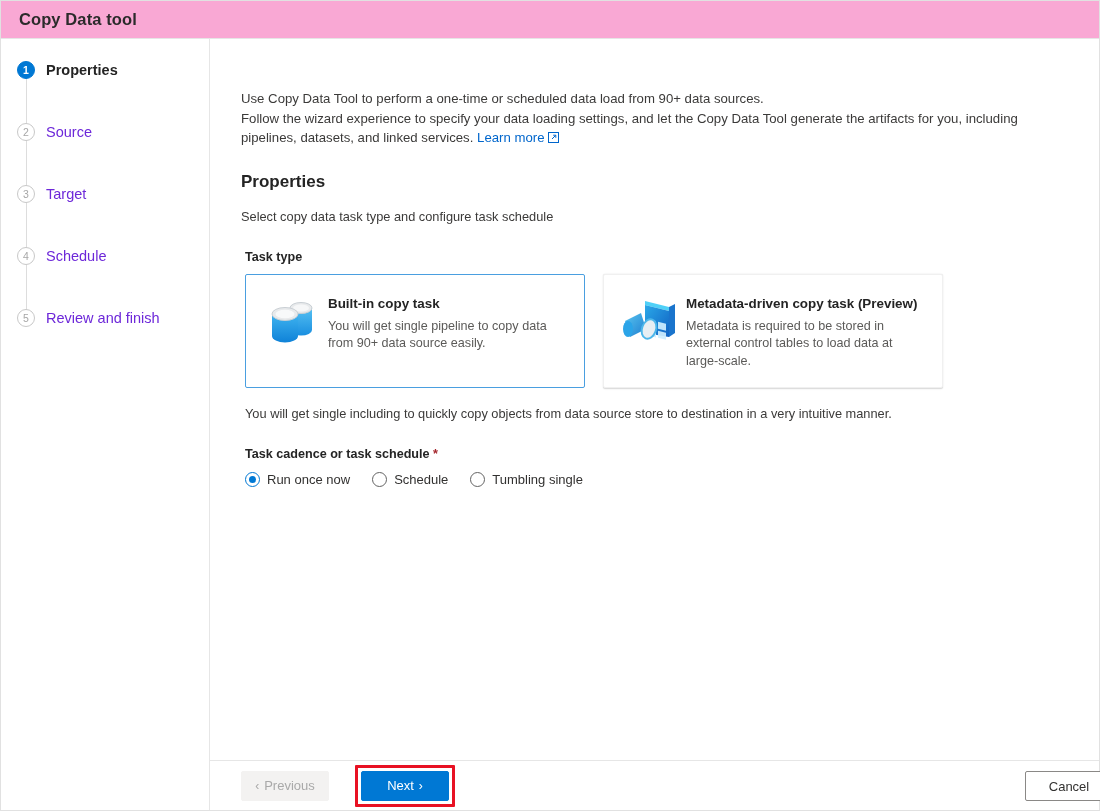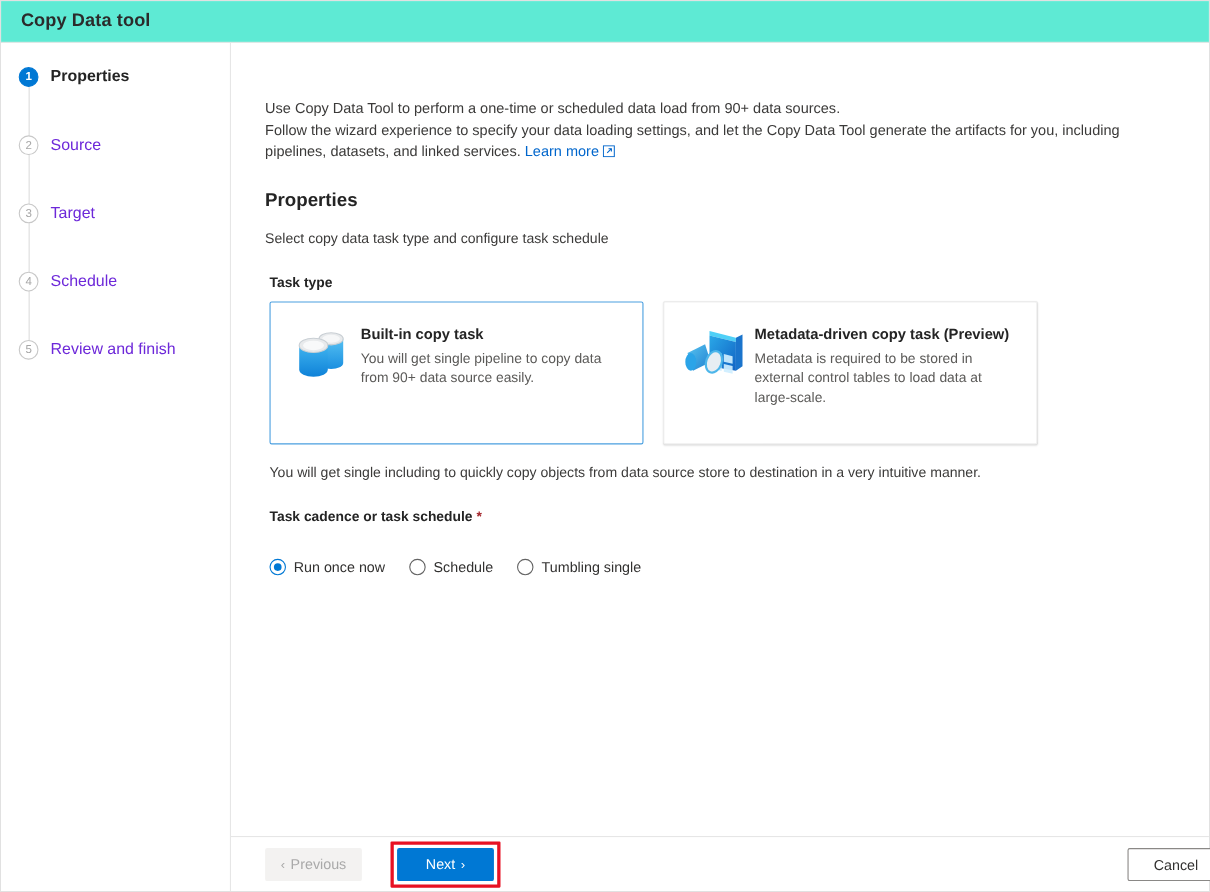--- a/index.html
+++ b/index.html
@@ -31,21 +31,21 @@
 
   
   #title-bar {
     height: 38px;
     min-height: 38px;
     border-bottom: 1px solid #e6e6e6;
     display: flex;
     align-items: center;
     padding-left: 18px;
     box-sizing: border-box;
-    background: #5eead4;
+    background: #f9a8d4;
   }
   #title-bar .title-text {
     font-size: 16.5px;
     font-weight: 600;
     color: #2b2b2b;
     letter-spacing: 0.1px;
   }
 
   
   #body-split {
@@ -176,21 +176,21 @@
 
   
   .cards-row {
     display: flex;
     gap: 18px;
     margin-top: 10px;
     padding-left: 4px;
   }
   .task-card {
     width: 340px;
-    height: 130px;
+    height: 114px;
     box-sizing: border-box;
     display: flex;
     align-items: flex-start;
     padding: 17px 14px 0 14px;
     background: #ffffff;
     border-radius: 2px;
   }
   .task-card.selected {
     border: 1.5px solid #4a9fe0;
   }
@@ -232,21 +232,20 @@
   .radio-row {
     display: flex;
     align-items: center;
     margin-top: 11px;
     padding-left: 4px;
   }
   .radio-item {
     display: flex;
     align-items: flex-start;
     margin-right: 22px;
-    margin-top: 20px;
   }
   .radio-circle {
     width: 15px;
     height: 15px;
     border-radius: 50%;
     border: 1.3px solid #636363;
     box-sizing: border-box;
     display: flex;
     align-items: center;
     justify-content: center;

